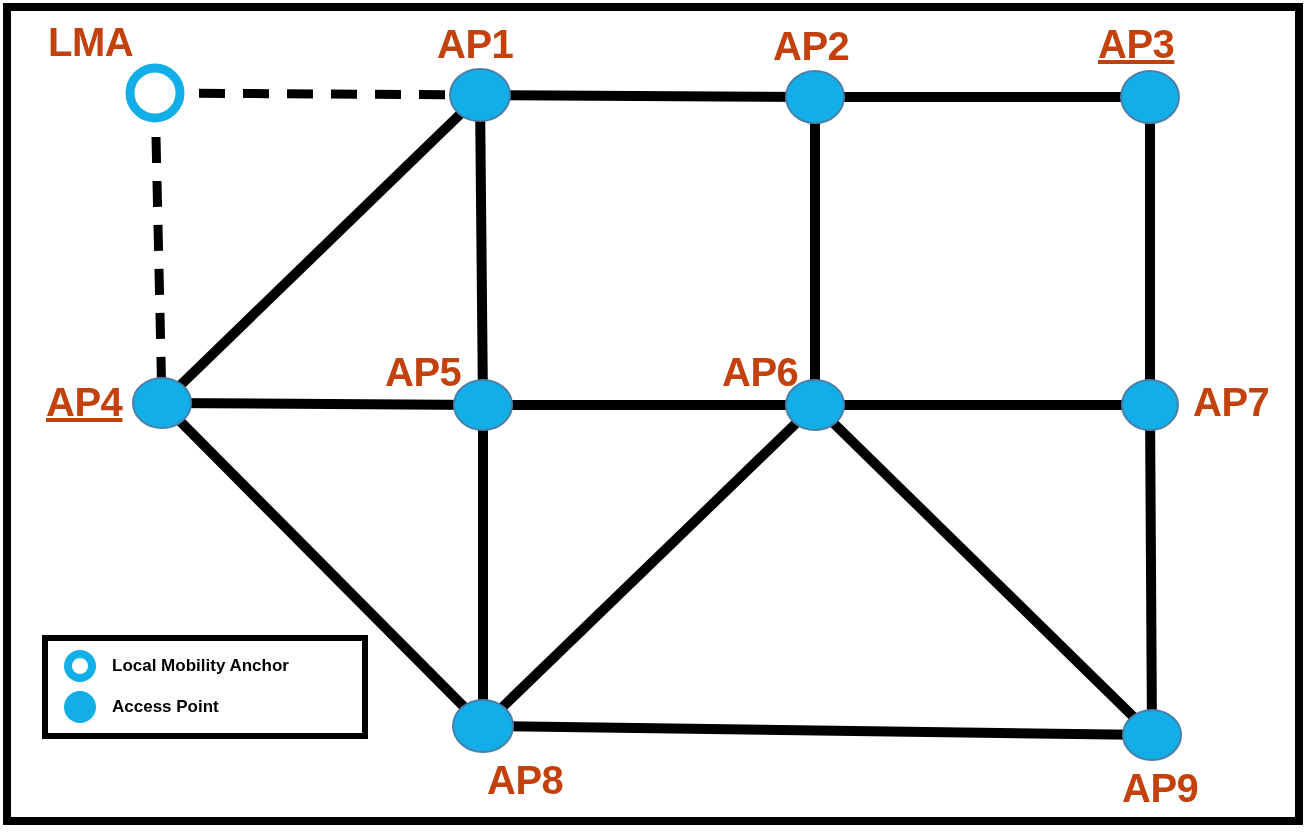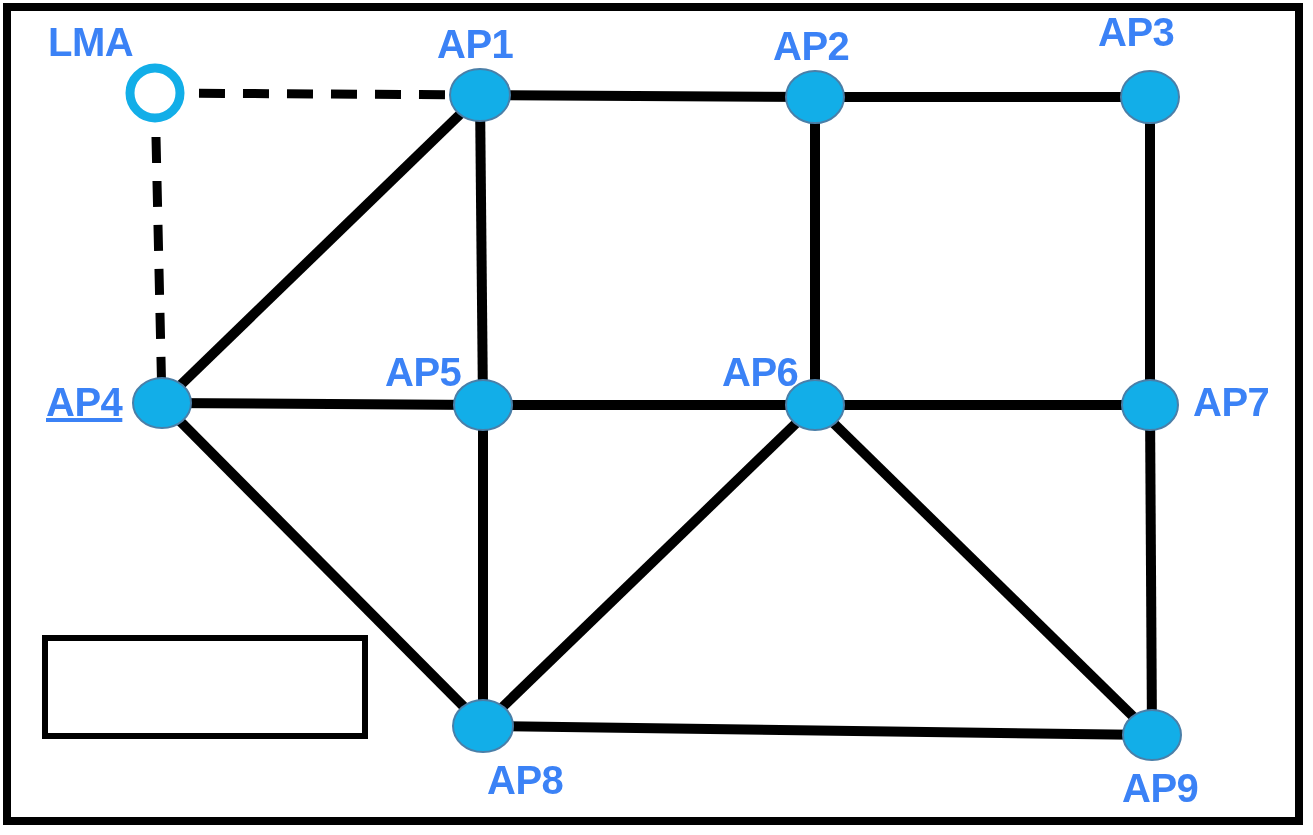--- a/index.html
+++ b/index.html
@@ -34,21 +34,21 @@
     left: 0;
     top: 0;
     width: 1313px;
     height: 835px;
   }
   .node-label {
     position: absolute;
     font-family: "Liberation Sans", sans-serif;
     font-weight: bold;
     font-size: 40px;
-    color: #3b82f6;
+    color: #c2410c;
     white-space: nowrap;
     line-height: 1;
     letter-spacing: -0.5px;
   }
   
   #legend-box {
     position: absolute;
     left: 42px;
     top: 635px;
     width: 326px;
@@ -126,25 +126,33 @@
         <ellipse cx="1150" cy="405" rx="28" ry="25" fill="#12AEE8" stroke="#4A7FA8" stroke-width="2"></ellipse>
         <ellipse cx="483" cy="726" rx="30" ry="26" fill="#12AEE8" stroke="#4A7FA8" stroke-width="2"></ellipse>
         <ellipse cx="1152" cy="735" rx="29" ry="25" fill="#12AEE8" stroke="#4A7FA8" stroke-width="2"></ellipse>
       </g>
   </svg>
 
   <div id="label-layer">
       <div class="node-label" style="left: 48px; top: 22px;">LMA</div>
       <div class="node-label" style="left: 437px; top: 24px;">AP1</div>
       <div class="node-label" style="left: 773px; top: 26px;">AP2</div>
-      <div class="node-label" style="left: 1098px; top: 12px;">AP3</div>
+      <div class="node-label" style="left: 1098px; top: 24px; text-decoration: underline;">AP3</div>
       <div class="node-label" style="left: 46px; top: 382px; text-decoration: underline;">AP4</div>
       <div class="node-label" style="left: 385px; top: 352px;">AP5</div>
       <div class="node-label" style="left: 722px; top: 352px;">AP6</div>
       <div class="node-label" style="left: 1193px; top: 382px; text-align: center;">AP7</div>
       <div class="node-label" style="left: 444px; top: 760px; margin-left: 43px;">AP8</div>
       <div class="node-label" style="left: 1122px; top: 768px;">AP9</div>
     </div>
 
   <div id="legend-box">
+    <div class="legend-row row-1">
+      <span class="legend-swatch ring"></span>
+      <span class="legend-text">Local Mobility Anchor</span>
+    </div>
+    <div class="legend-row row-2">
+      <span class="legend-swatch filled"></span>
+      <span class="legend-text">Access Point</span>
+    </div>
   </div>
 
 </div>
 
 </body></html>

